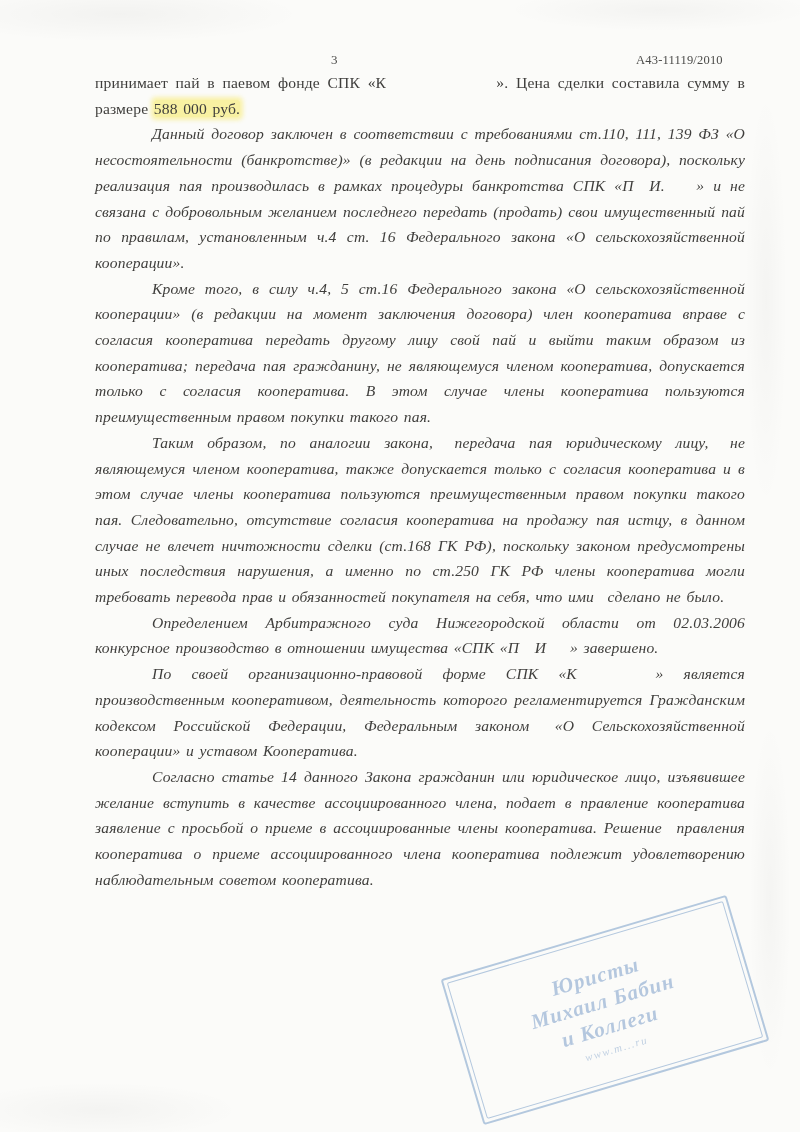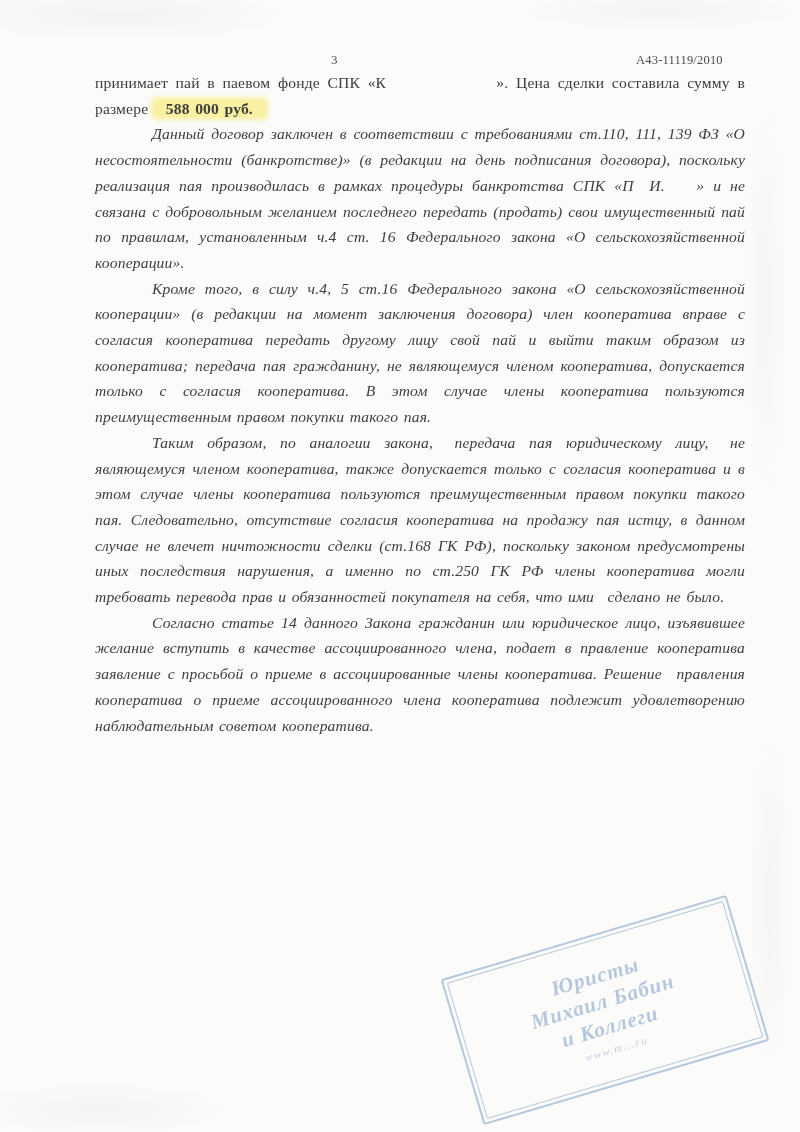--- a/index.html
+++ b/index.html
@@ -34,23 +34,22 @@
     margin:0;
     font-size:15.6px;line-height:25.7px;
     text-align:justify;
     letter-spacing:.15px;
     word-spacing:1.5px;
   }
   .doc-body p.indent{text-indent:57px;font-style:italic;}
   .hl{
     background:#f8f1a2;
     box-shadow:0 0 4px 3px rgba(248,241,162,.9);
-    padding:0 12px;
+    padding:0 0;
     border-radius:2px;
-    font-weight:bold;
   }
   
   .stamp{
     position:absolute;left:456px;top:934px;width:298px;height:152px;
     transform:rotate(-16.5deg);
     opacity:.5;
     pointer-events:none;
     z-index:3;
   }
   .stamp-frame-outer{
@@ -77,20 +76,22 @@
 <div class="page">
 
   <span class="header-pageno">3</span>
   <span class="header-caseno">А43-11119/2010</span>
 
   <div class="doc-body">
     <p><span>принимает пай в паевом фонде СПК «К       ». Цена сделки составила сумму в размере </span><span class="hl">588 000 руб.</span></p>
     <p class="indent">Данный договор заключен в соответствии с требованиями ст.110, 111, 139 ФЗ «О несостоятельности (банкротстве)» (в редакции на день подписания договора), поскольку реализация пая производилась в рамках процедуры банкротства СПК «П И.  » и не связана с добровольным желанием последнего передать (продать) свои имущественный пай по правилам, установленным ч.4 ст. 16 Федерального закона «О сельскохозяйственной кооперации».</p>
     <p class="indent">Кроме того, в силу ч.4, 5 ст.16 Федерального закона «О сельскохозяйственной кооперации» (в редакции на момент заключения договора) член кооператива вправе с согласия кооператива передать другому лицу свой пай и выйти таким образом из кооператива; передача пая гражданину, не являющемуся членом кооператива, допускается только с согласия кооператива. В этом случае члены кооператива пользуются преимущественным правом покупки такого пая.</p>
     <p class="indent">Таким образом, по аналогии закона,  передача пая юридическому лицу,  не являющемуся членом кооператива, также допускается только с согласия кооператива и в этом случае члены кооператива пользуются преимущественным правом покупки такого пая. Следовательно, отсутствие согласия кооператива на продажу пая истцу, в данном случае не влечет ничтожности сделки (ст.168 ГК РФ), поскольку законом предусмотрены иных последствия нарушения, а именно по ст.250 ГК РФ члены кооператива могли требовать перевода прав и обязанностей покупателя на себя, что ими  сделано не было.</p>
+    <p class="indent">Определением Арбитражного суда Нижегородской области от 02.03.2006 конкурсное производство в отношении имущества «СПК «П И  » завершено.</p>
+    <p class="indent">По своей организационно-правовой форме СПК «К     » является производственным кооперативом, деятельность которого регламентируется Гражданским кодексом Российской Федерации, Федеральным законом  «О Сельскохозяйственной кооперации» и уставом Кооператива.</p>
     <p class="indent">Согласно статье 14 данного Закона гражданин или юридическое лицо, изъявившее желание вступить в качестве ассоциированного члена, подает в правление кооператива заявление с просьбой о приеме в ассоциированные члены кооператива. Решение  правления кооператива о приеме ассоциированного члена кооператива подлежит удовлетворению наблюдательным советом кооператива.</p>
   </div>
 
   <div class="stamp">
     <div class="stamp-frame-outer"></div>
     <div class="stamp-frame-inner"></div>
     <div class="stamp-text">
       <div class="stamp-line">Юристы</div>
       <div class="stamp-line">Михаил Бабин</div>
       <div class="stamp-line">и Коллеги</div>

